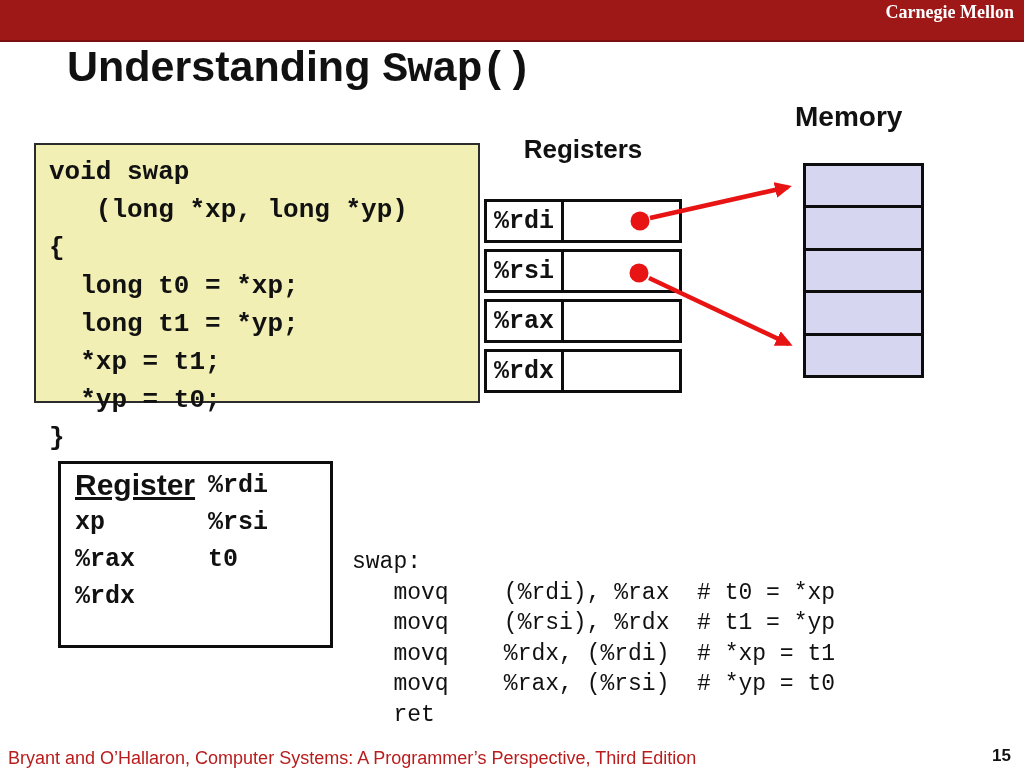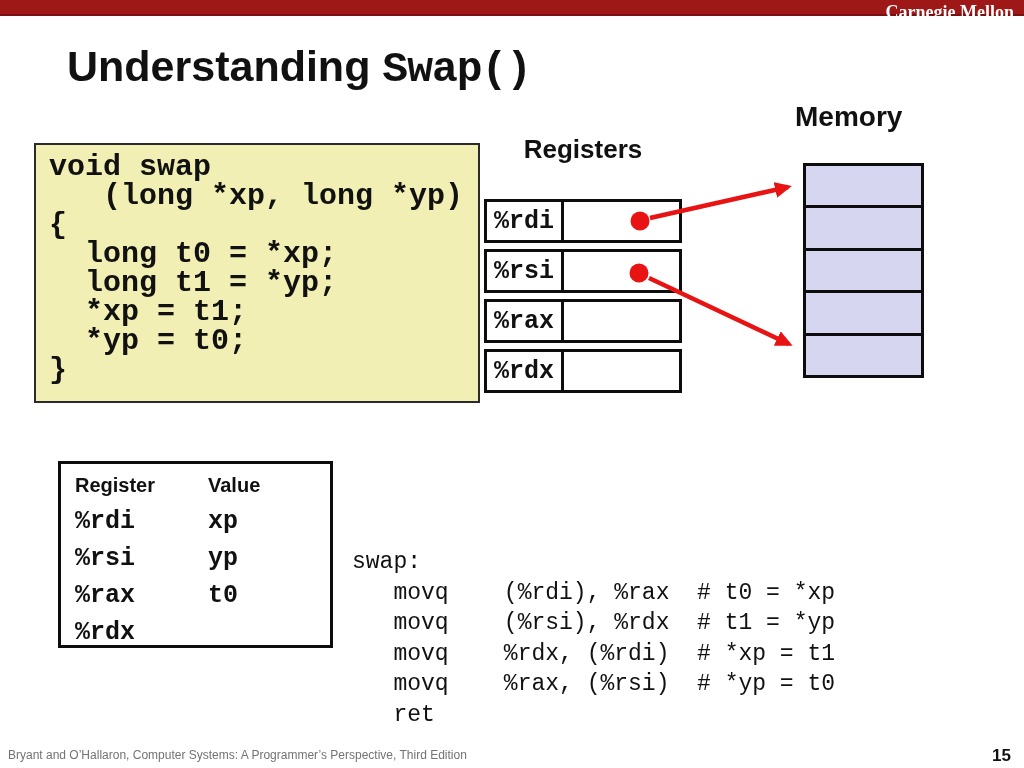--- a/index.html
+++ b/index.html
@@ -9,21 +9,21 @@
     width: 1024px; height: 768px;
     background: #ffffff;
     font-family: "Liberation Sans", sans-serif;
     overflow: hidden;
     color: #111;
   }
 
   
   .banner {
     position: absolute; left: 0; top: 0;
-    width: 1024px; height: 16px;
+    width: 1024px; height: 42px;
     background: #9e1818;
     border-bottom: 2px solid #7c1010;
   }
   .banner .brand {
     position: absolute; right: 10px; top: 0;
     line-height: 25px;
     font-family: "Liberation Serif", serif;
     font-weight: bold;
     font-size: 18px;
     color: #ffffff;
@@ -42,21 +42,21 @@
   .code-box {
     position: absolute; left: 34px; top: 143px;
     width: 446px; height: 260px;
     background: #f1efb4;
     border: 2px solid #2b2b2b;
   }
   .code-box pre {
     margin: 8px 0 0 13px;
     font-family: "Liberation Mono", "DejaVu Sans Mono", monospace;
     font-weight: bold;
-    font-size: 30px; line-height: 29px;
+    font-size: 26px; line-height: 38px;
     white-space: pre;
   }
 
   
   .registers-heading {
     position: absolute; left: 484px; top: 134px; width: 198px;
     text-align: center;
     font-size: 26px; font-weight: bold;
   }
   .reg-row {
@@ -96,42 +96,42 @@
   
   .rv-table {
     position: absolute; left: 58px; top: 461px;
     width: 275px; height: 187px;
     border: 3px solid #0d0d0d;
     background: #ffffff;
     padding: 4px 0 0 14px;
   }
   .rv-grid { display: grid; grid-template-columns: 133px auto; }
   .rv-head {
-    font-size: 20px; font-weight: bold;
-    height: 36px; line-height: 34px;
+    font-size: 30px; font-weight: bold;
+    height: 36px; line-height: 34px; text-decoration: underline;
   }
   .rv-cell {
     font-family: "Liberation Mono", "DejaVu Sans Mono", monospace;
     font-weight: bold; font-size: 25px;
     height: 37px; line-height: 36px;
   }
 
   
   .asm pre {
     position: absolute; left: 352px; top: 547px;
     font-family: "Liberation Mono", "DejaVu Sans Mono", monospace;
     font-weight: normal;
     font-size: 23px; line-height: 30.5px;
     white-space: pre;
   }
 
   
   .footer-citation {
     position: absolute; left: 8px; top: 748px;
-    font-size: 12px; color: #737373;
+    font-size: 18px; color: #b91c1c;
   }
   .footer-page {
     position: absolute; right: 13px; top: 746px;
     font-size: 17px; font-weight: bold;
   }
 </style>
 </head>
 <body>
 
 <div class="banner">
@@ -187,25 +187,23 @@
   </defs>
   <line x1="650" y1="218" x2="788" y2="187" stroke="#e81313" stroke-width="4.5" marker-end="url(#arrowhead)"></line>
   <line x1="649" y1="278" x2="789" y2="344" stroke="#e81313" stroke-width="4.5" marker-end="url(#arrowhead)"></line>
   <circle cx="640" cy="221" r="9.5" fill="#e81313"></circle>
   <circle cx="639" cy="273" r="9.5" fill="#e81313"></circle>
 </svg>
 
 <div class="rv-table">
   <div class="rv-grid">
     <div class="rv-head">Register</div>
-    <div class="rv-head">Value</div>
     <div class="rv-cell">%rdi</div>
     <div class="rv-cell">xp</div>
     <div class="rv-cell">%rsi</div>
-    <div class="rv-cell">yp</div>
     <div class="rv-cell">%rax</div>
     <div class="rv-cell">t0</div>
     <div class="rv-cell">%rdx</div>
   </div>
 </div>
 
 <div class="asm">
   <pre>swap:
    movq    (%rdi), %rax  # t0 = *xp
    movq    (%rsi), %rdx  # t1 = *yp

